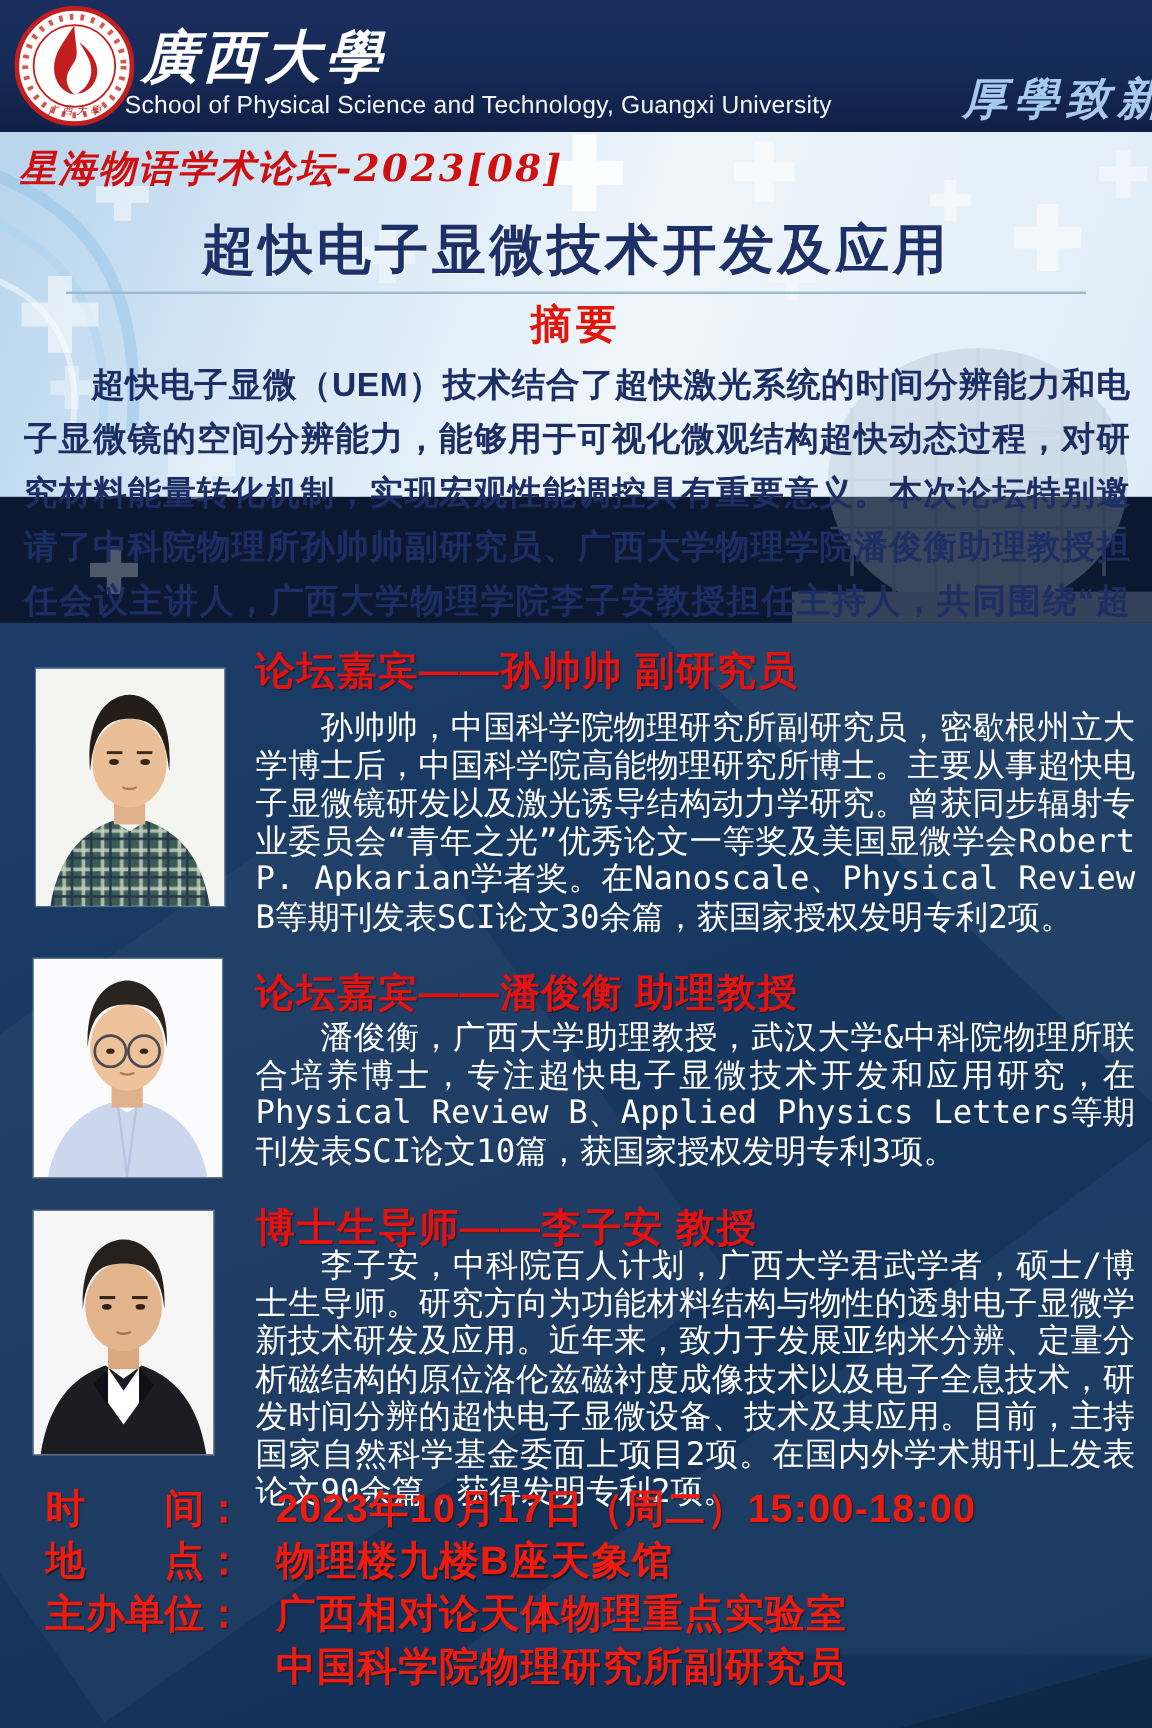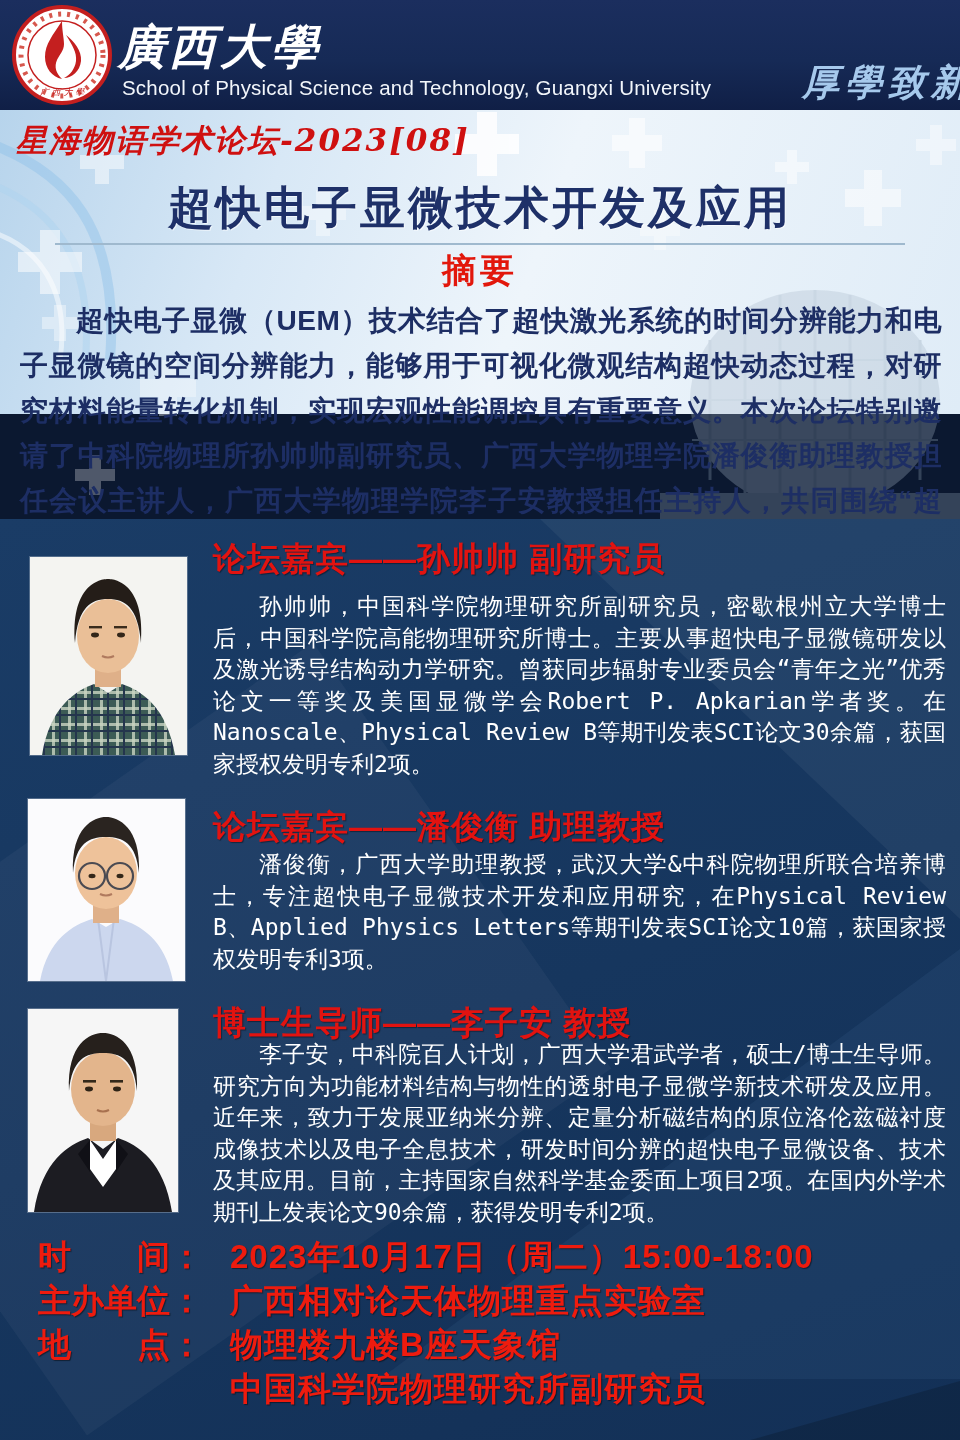--- a/index.html
+++ b/index.html
@@ -18,21 +18,21 @@
   .uni-name {
     position:absolute; left:118px; top:16px; color:#ffffff;
     font-family:"DejaVu Serif", serif; font-style:italic; font-weight:bold;
     font-size:47px; letter-spacing:4px; white-space:nowrap;
   }
   .college-name {
     position:absolute; left:318px; top:26px; color:#ffffff;
     font-weight:900; font-size:37px; letter-spacing:1px; white-space:nowrap;
   }
   .eng-name {
-    position:absolute; left:122px; top:76px; color:#f2f6fb;
+    position:absolute; left:104px; top:76px; color:#f2f6fb;
     font-size:20.5px; letter-spacing:0.2px; white-space:nowrap;
   }
   .motto-l1,.motto-l2 {
     position:absolute; color:#a6c9ec; font-family:"DejaVu Serif", serif;
     font-style:italic; font-weight:bold; font-size:37px; letter-spacing:6px; white-space:nowrap;
   }
   .motto-l1 { left:733px; top:12px; }
   .motto-l2 { left:802px; top:58px; }
 
   
@@ -95,21 +95,21 @@
     font-size:33px; letter-spacing:1px; white-space:nowrap;
     text-shadow:1px 1px 1px rgba(0,0,0,0.4);
   }
   .heading-1 { top:18px; }
   .heading-2 { top:286px;text-align:right; }
   .heading-3 { top:482px; }
 
   .speaker-bio {
     position:absolute; left:213px; width:733px; color:#ffffff;
     font-family:"DejaVu Sans Mono", monospace;
-    font-size:23px; line-height:31.5px; text-align:justify; text-indent:2em;
+    font-size:27px; line-height:31.5px; text-align:justify; text-indent:2em;
   }
   .bio-1 { top:72px; }
   .bio-2 { top:330px; }
   .bio-3 { top:520px; }
 
   
   .footer { position:absolute; left:38px; top:716px; width:900px; }
   .frow { height:44px; line-height:44px; white-space:nowrap; }
   .flabel, .fvalue {
     color:#ee1b0e; font-weight:900; font-size:33px;
@@ -250,24 +250,24 @@
       </svg>
     </div>
     <div class="speaker-heading heading-3">博士生导师——李子安 教授</div>
     <div class="speaker-bio bio-3">李子安，中科院百人计划，广西大学君武学者，硕士/博士生导师。研究方向为功能材料结构与物性的透射电子显微学新技术研发及应用。近年来，致力于发展亚纳米分辨、定量分析磁结构的原位洛伦兹磁衬度成像技术以及电子全息技术，研发时间分辨的超快电子显微设备、技术及其应用。目前，主持国家自然科学基金委面上项目2项。在国内外学术期刊上发表论文90余篇，获得发明专利2项。</div>
 
     <div class="footer">
       <div class="frow">
         <span class="flabel">时　　间：</span><span class="fvalue">2023年10月17日（周二）15:00-18:00</span>
       </div>
       <div class="frow">
+        <span class="flabel">地　　点：</span><span class="fvalue">物理楼九楼B座天象馆</span>
+      </div>
+      <div class="frow">
         <span class="flabel">主办单位：</span><span class="fvalue">广西相对论天体物理重点实验室</span>
-      </div>
-      <div class="frow">
-        <span class="flabel">地　　点：</span><span class="fvalue">物理楼九楼B座天象馆</span>
       </div>
       <div class="frow">
         <span class="flabel">　　　　　</span><span class="fvalue">中国科学院物理研究所副研究员</span>
       </div>
     </div>
 
     <div class="bottom-strip"></div>
   </div>
 
 </div>

